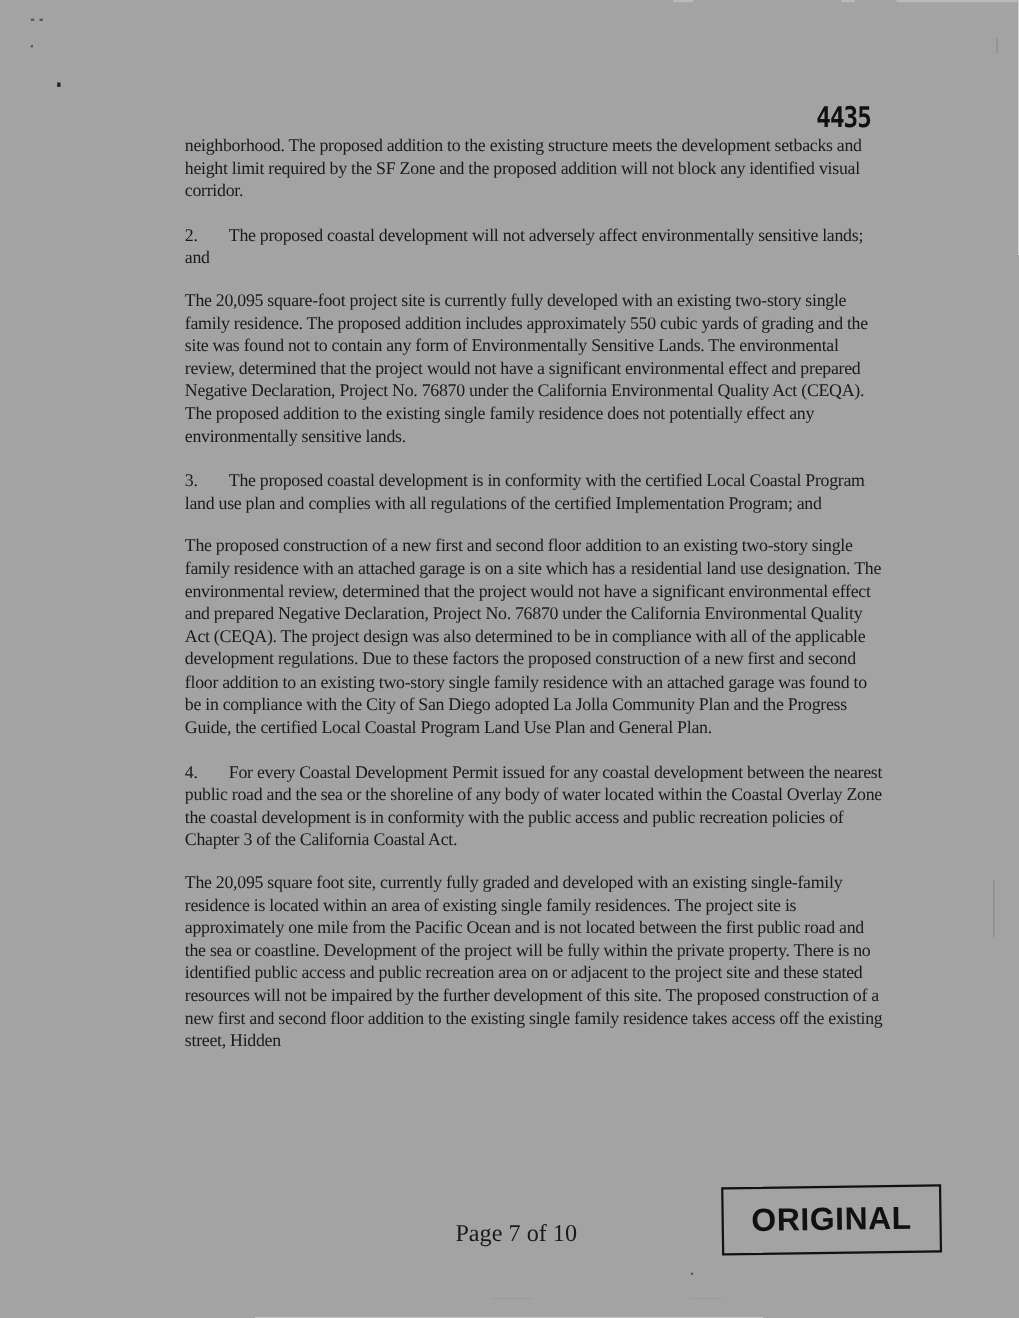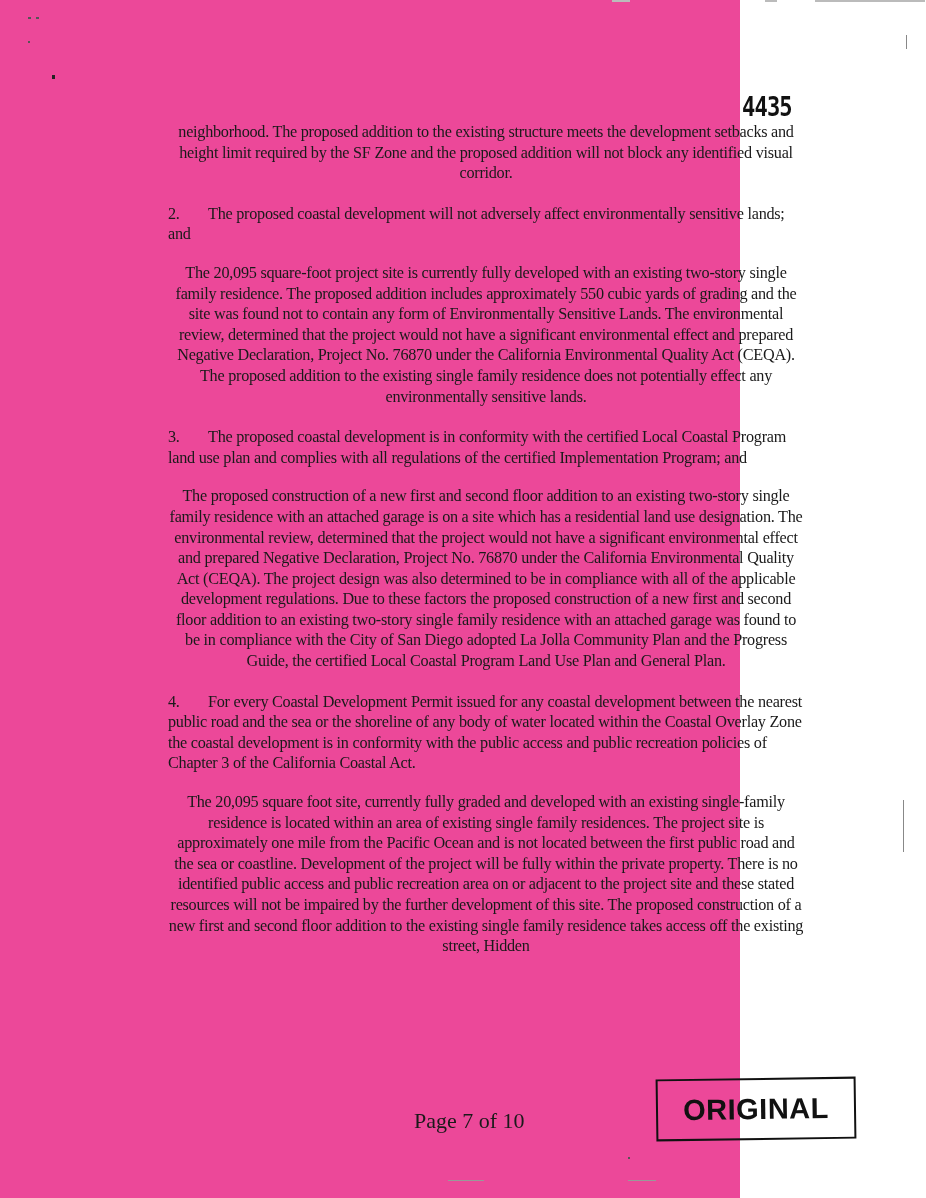--- a/index.html
+++ b/index.html
@@ -11,23 +11,23 @@
       width: 926px;
       height: 1198px;
       position: relative;
       overflow: hidden;
       font-family: "Liberation Serif", "DejaVu Serif", serif;
       color: #1a1a1a;
     }
     .page {
       position: absolute;
       left: 0; top: 0;
-      width: 740px;
+      width: 926px;
       height: 1198px;
-      background: #ec4899;
+      background: #a3a3a3;
     }
     .doc-number {
       position: absolute;
       left: 742px;
       top: 92px;
       font-family: "DejaVu Sans Mono", "Liberation Mono", monospace;
       font-weight: bold;
       font-size: 26px;
       letter-spacing: -1px;
       color: #111;
@@ -38,21 +38,21 @@
       position: absolute;
       left: 168px;
       top: 122px;
       width: 636px;
       font-size: 16.2px;
       line-height: 20.6px;
       letter-spacing: -0.25px;
     }
     .para {
       margin: 0;
-      text-align: center;
+      text-align: left;
     }
     .heading {
       font-weight: normal;
       margin: 0;
     }
     .heading .num {
       display: inline-block;
       width: 40px;
     }
     .gap-sm { height: 18px; }

